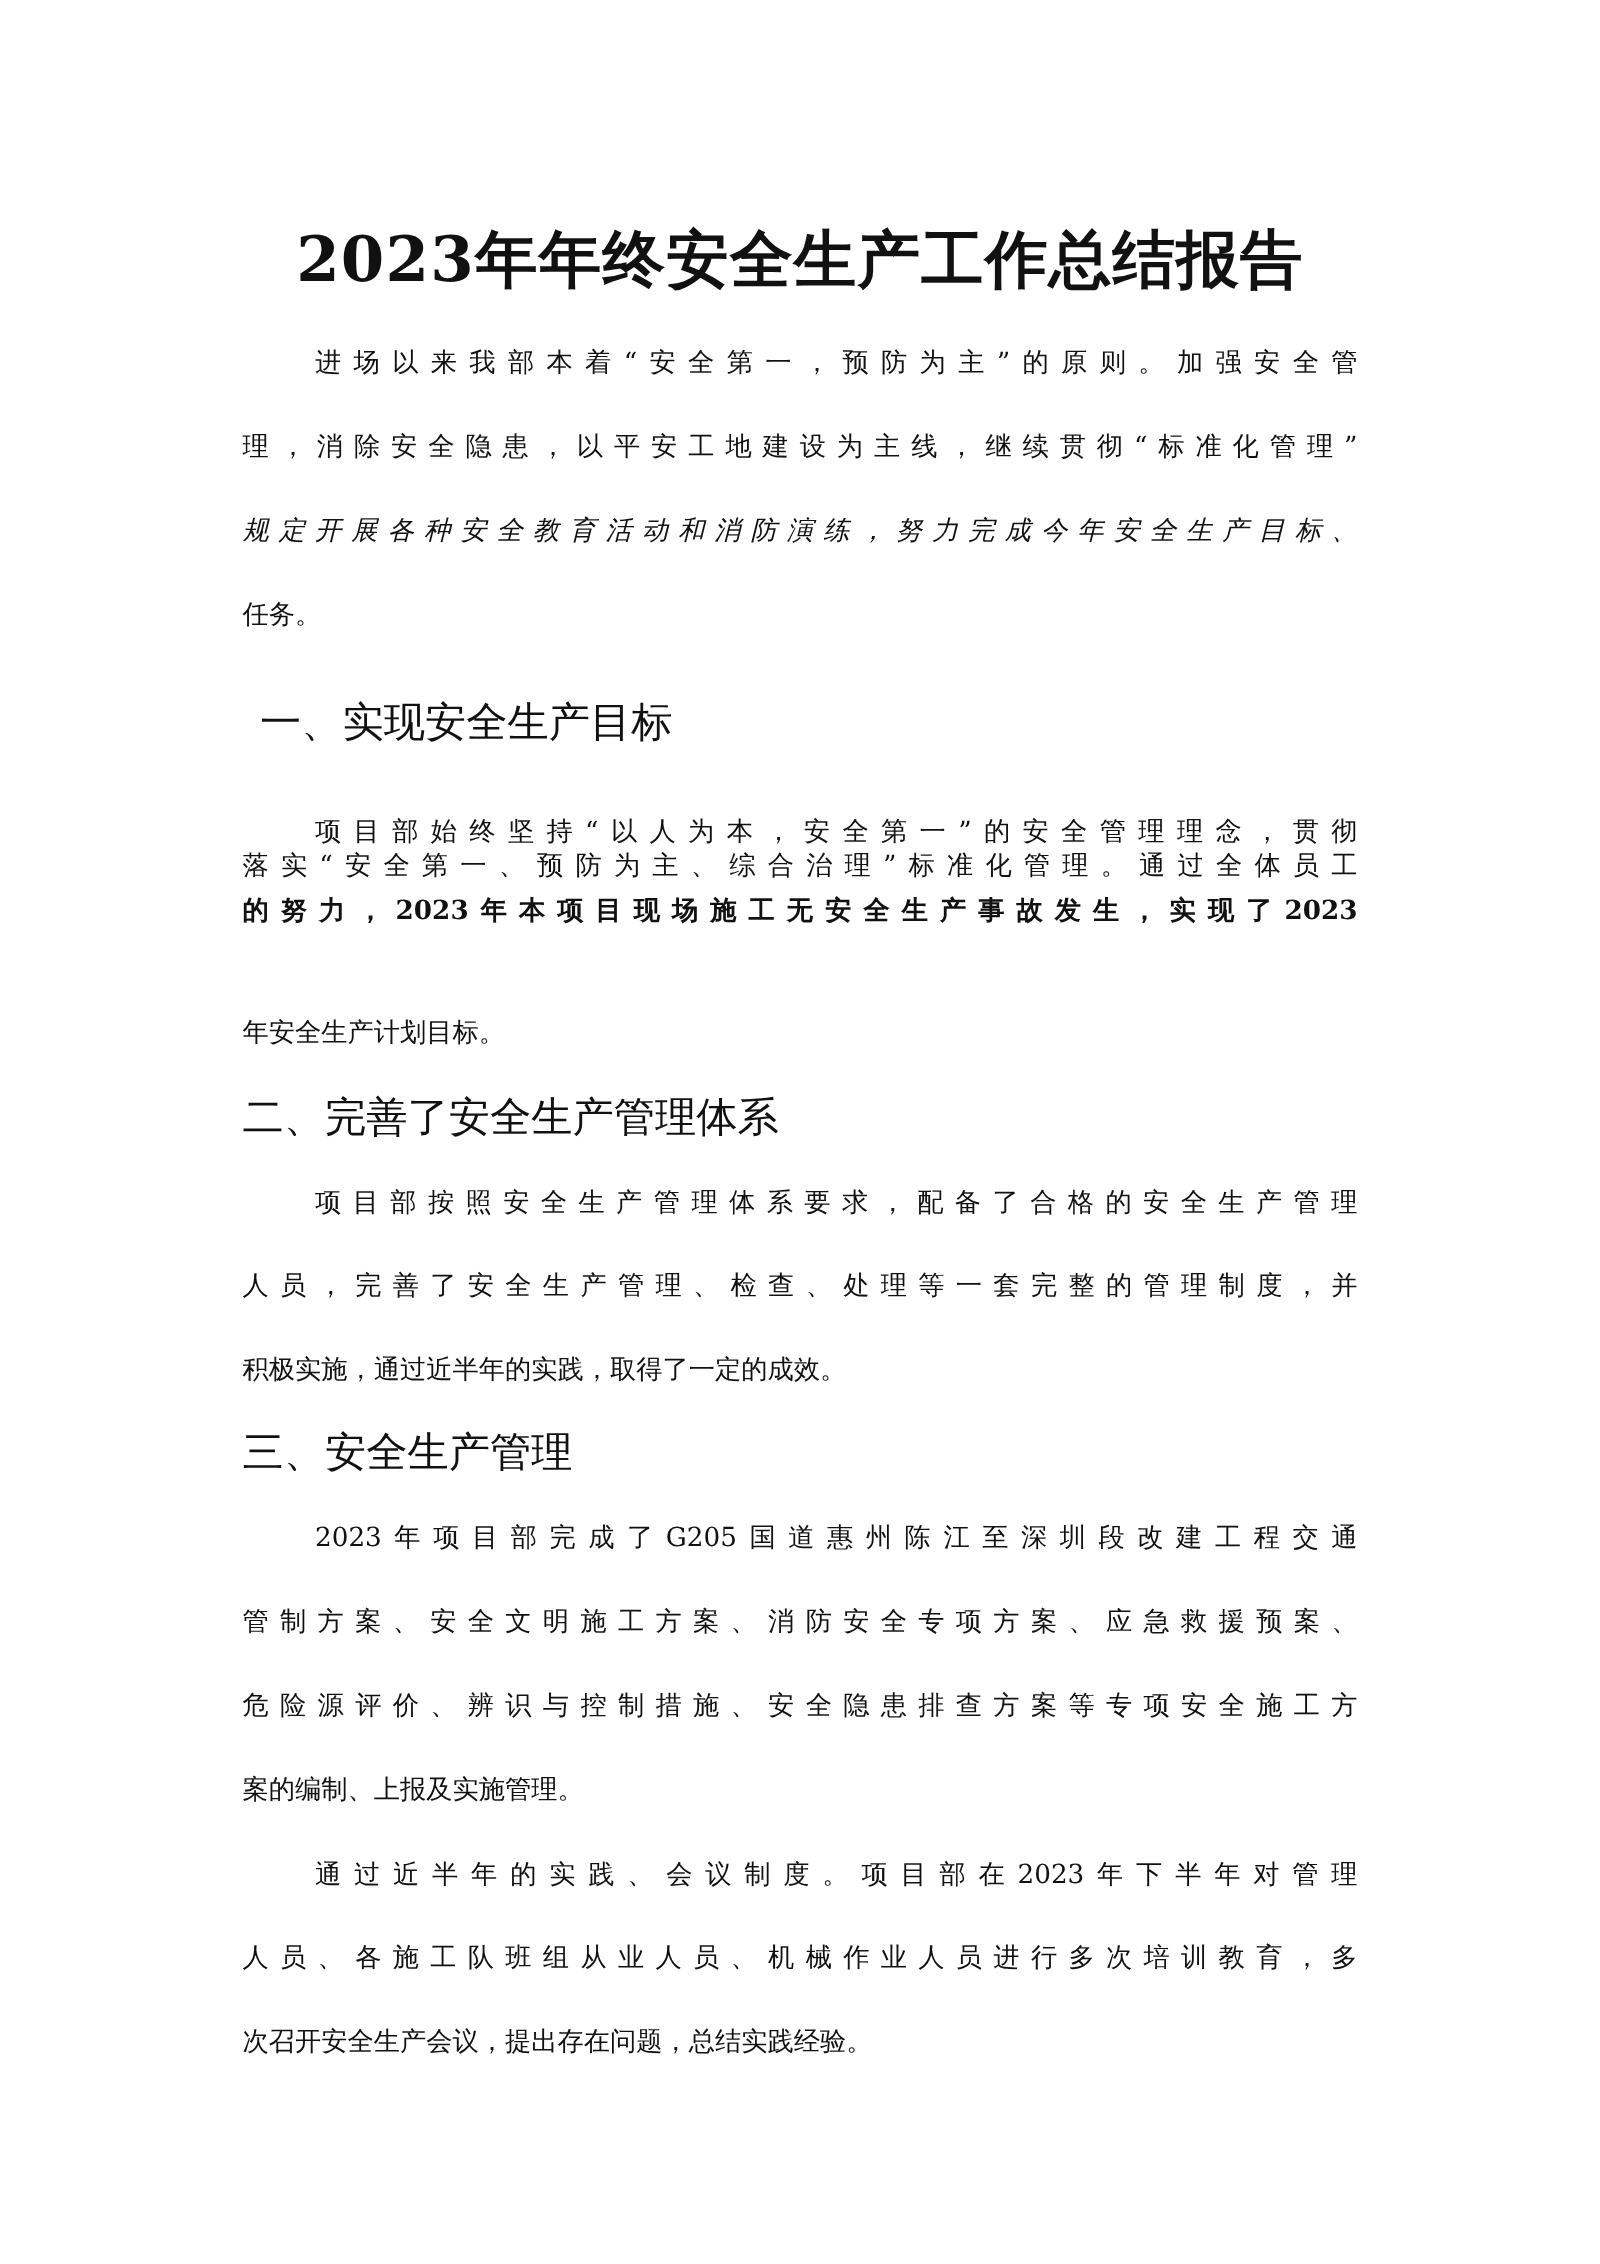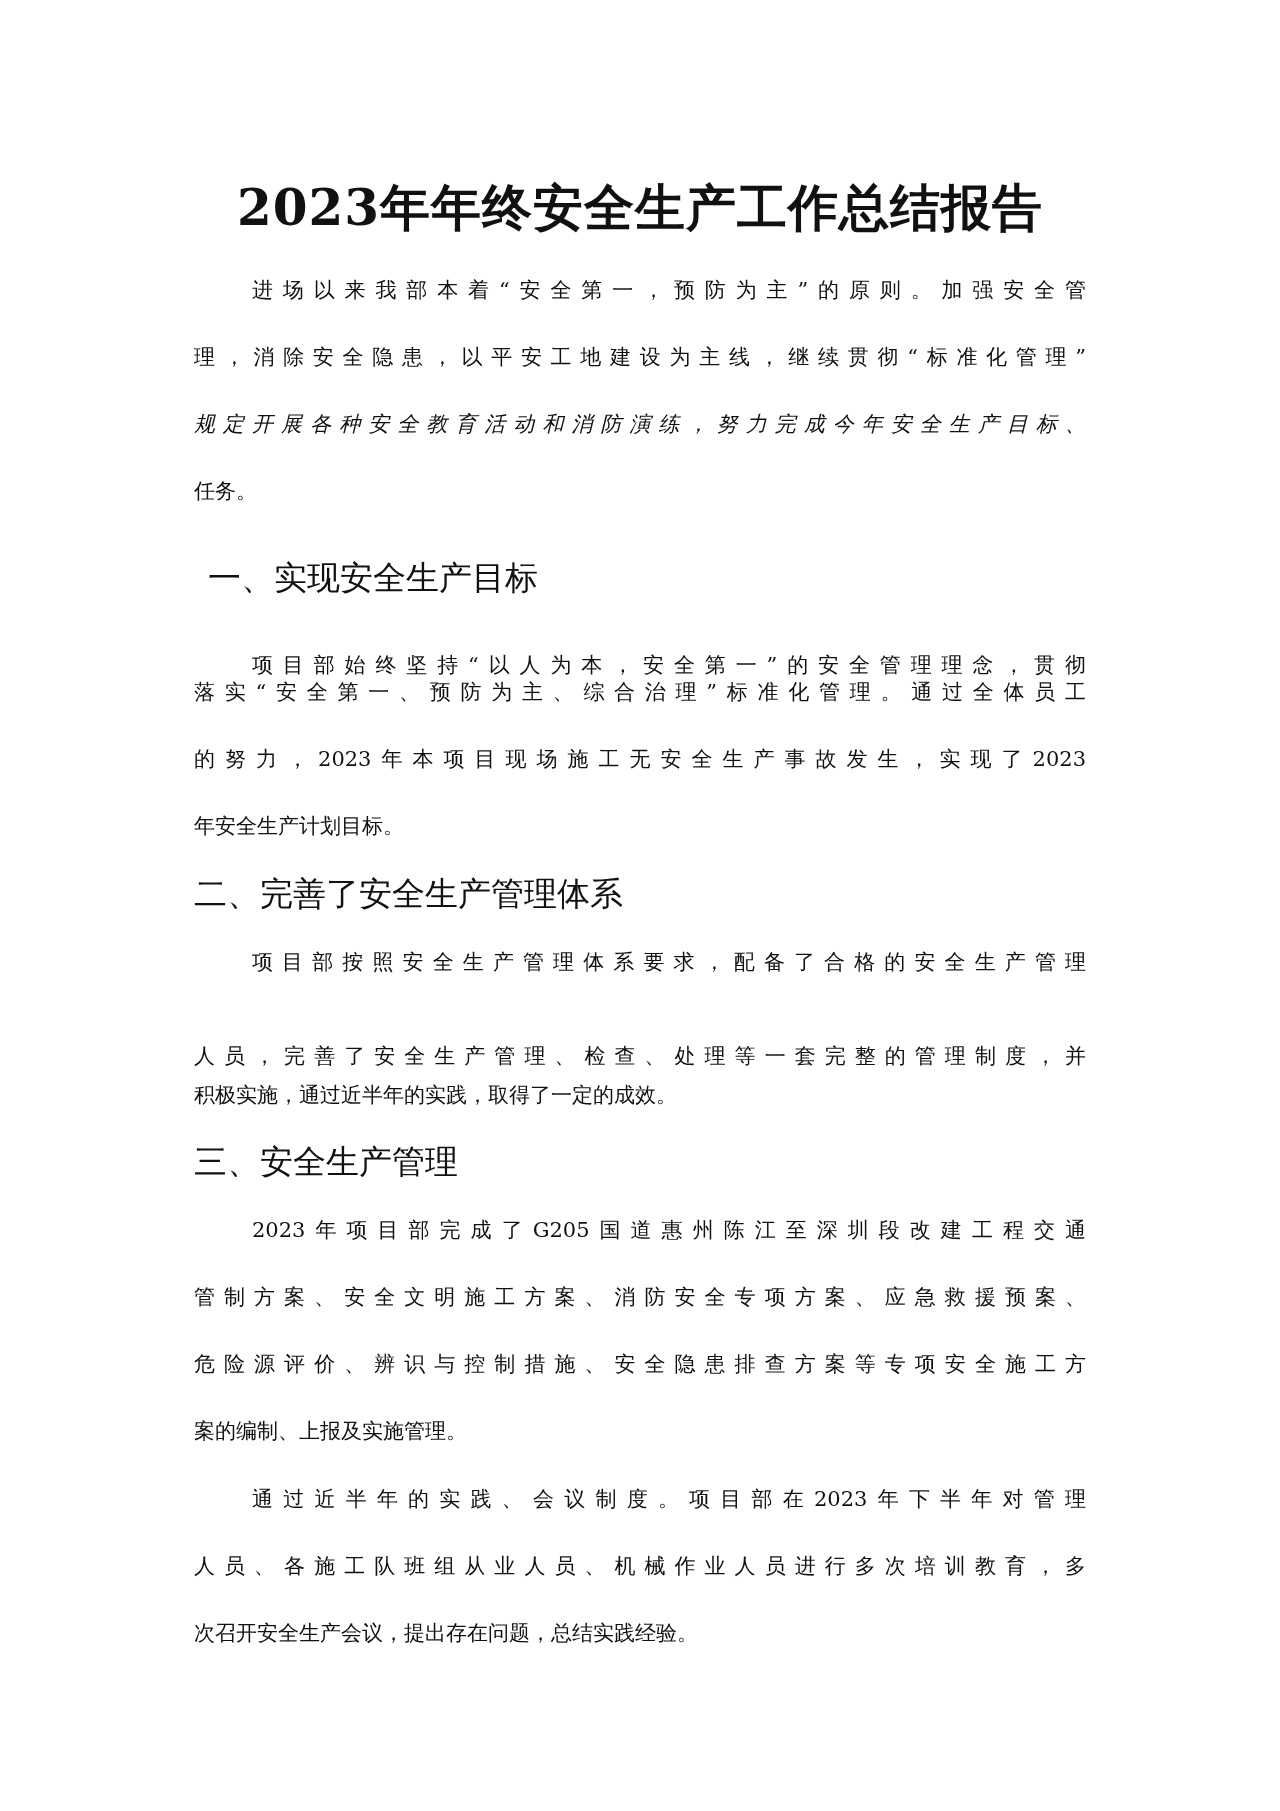--- a/index.html
+++ b/index.html
@@ -70,28 +70,28 @@
     <div class="line indent" style="top:270px;">进场以来我部本着“安全第一，预防为主”的原则。加强安全管</div>
     <div class="line" style="top:337px;">理，消除安全隐患，以平安工地建设为主线，继续贯彻“标准化管理”</div>
     <div class="line" style="top:404px;font-style:italic;">规定开展各种安全教育活动和消防演练，努力完成今年安全生产目标、</div>
     <div class="line last" style="top:471px;">任务。</div>
   </div>
 
   <div>
     <div class="heading h1" style="top:536px;">一、实现安全生产目标</div>
     <div class="line indent" style="top:605px;margin-top:40px;">项目部始终坚持“以人为本，安全第一”的安全管理理念，贯彻</div>
     <div class="line" style="top:672px;">落实“安全第一、预防为主、综合治理”标准化管理。通过全体员工</div>
-    <div class="line" style="top:739px;">的努力，2023年本项目现场施工无安全生产事故发生，实现了2023</div>
+    <div class="line" style="top:708px;font-weight:bold;">的努力，2023年本项目现场施工无安全生产事故发生，实现了2023</div>
     <div class="line last" style="top:806px;">年安全生产计划目标。</div>
   </div>
 
   <div>
     <div class="heading" style="top:872px;">二、完善了安全生产管理体系</div>
     <div class="line indent" style="top:942px;">项目部按照安全生产管理体系要求，配备了合格的安全生产管理</div>
-    <div class="line" style="top:1008px;margin-top:28px;">人员，完善了安全生产管理、检查、处理等一套完整的管理制度，并</div>
+    <div class="line" style="top:1008px;">人员，完善了安全生产管理、检查、处理等一套完整的管理制度，并</div>
     <div class="line last" style="top:1075px;">积极实施，通过近半年的实践，取得了一定的成效。</div>
   </div>
 
   <div>
     <div class="heading" style="top:1140px;">三、安全生产管理</div>
     <div class="line indent" style="top:1210px;">2023年项目部完成了G205国道惠州陈江至深圳段改建工程交通</div>
     <div class="line" style="top:1277px;">管制方案、安全文明施工方案、消防安全专项方案、应急救援预案、</div>
     <div class="line" style="top:1344px;">危险源评价、辨识与控制措施、安全隐患排查方案等专项安全施工方</div>
     <div class="line last" style="top:1411px;">案的编制、上报及实施管理。</div>
 

